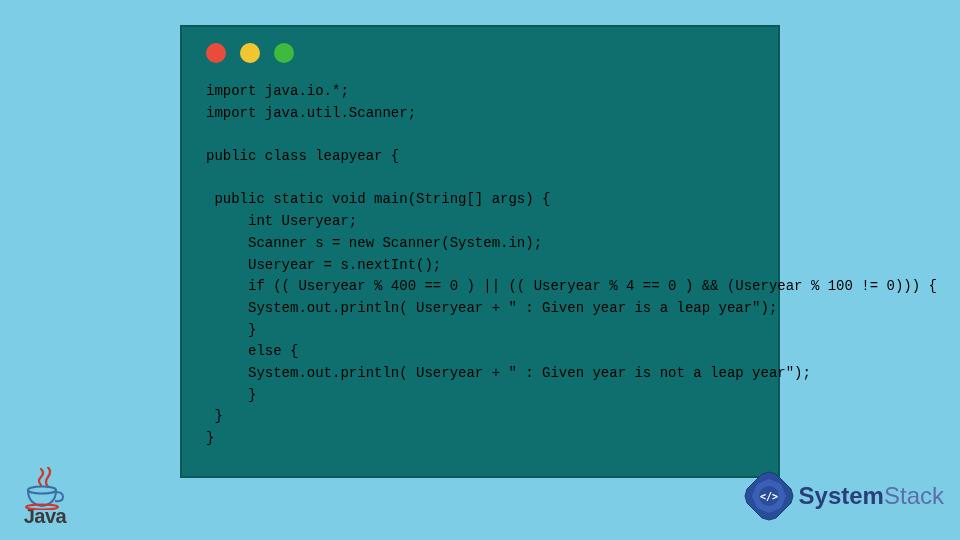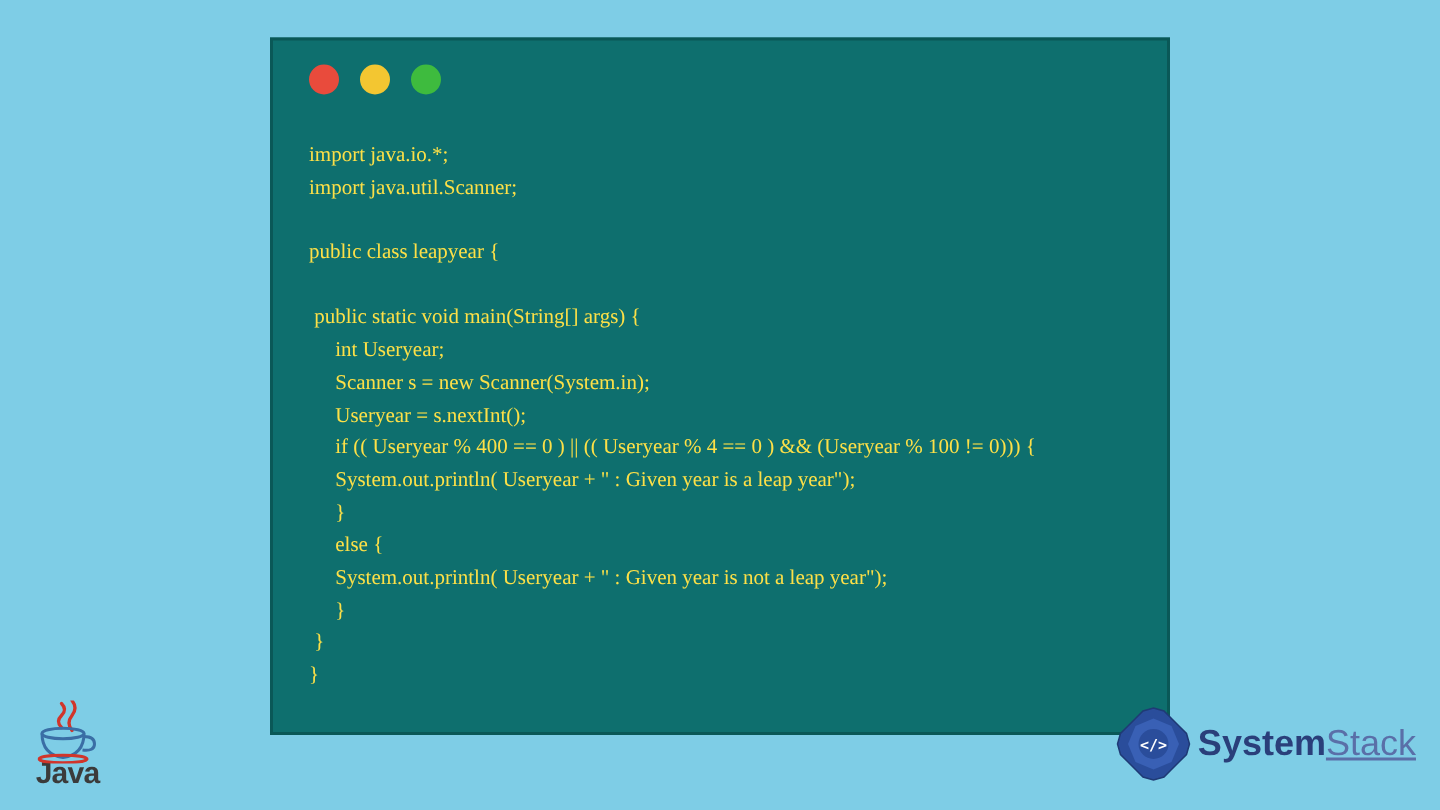--- a/index.html
+++ b/index.html
@@ -27,27 +27,26 @@
   }
   .dot {
     width: 20px;
     height: 20px;
     border-radius: 50%;
   }
   .dot.red { background: #e94b3c; }
   .dot.yellow { background: #f3c631; }
   .dot.green { background: #3ebb3e; }
   .code {
-    color: #fde047;
-    font-family: Liberation Serif, serif;
+    color: #000000;
+    font-family: Liberation Mono, monospace;
     font-size: 14px;
     line-height: 1.55;
     white-space: pre;
     padding: 6px 30px 6px 24px;
-    margin-top: 12px;
   }
   .java-logo {
     position: absolute;
     left: 20px;
     bottom: 12px;
     width: 50px;
     text-align: center;
   }
   .java-cup { position: relative; height: 40px; }
   .steam {
@@ -79,21 +78,21 @@
   .delft-badge {
     width: 52px;
     height: 52px;
     position: relative;
   }
   .delft-text {
     font-size: 24px;
     font-weight: 600;
     color: #2a3f7a;
   }
-  .delft-text .light { color: #5a6fa8; font-weight: 500; text-decoration: underline; }
+  .delft-text .light { color: #5a6fa8; font-weight: 500; }
 </style>
 </head>
 <body>
 
 <div class="code-window">
   <div class="titlebar">
     <div class="dot red"></div>
     <div class="dot yellow"></div>
     <div class="dot green"></div>
   </div>

